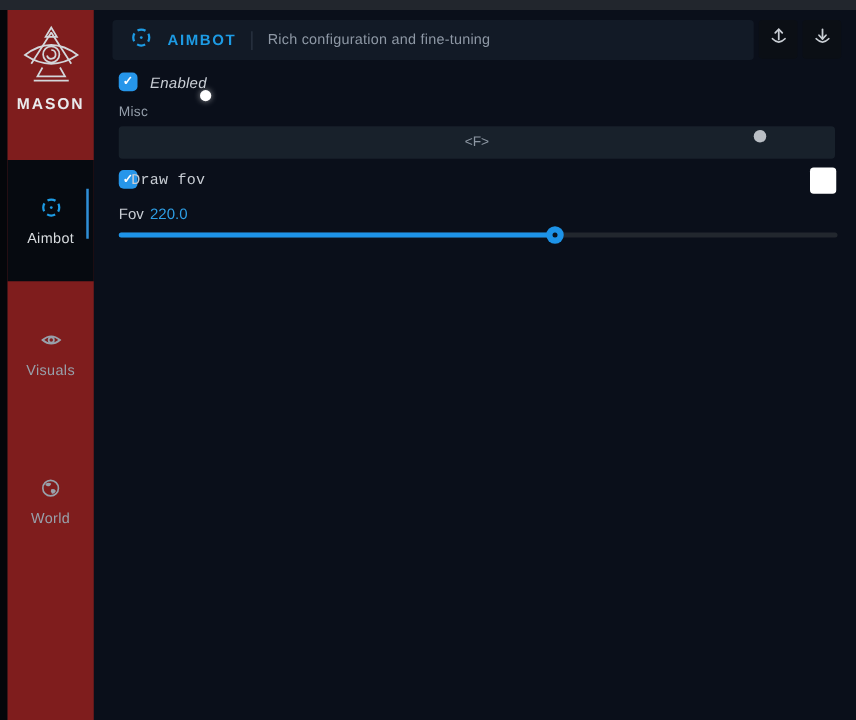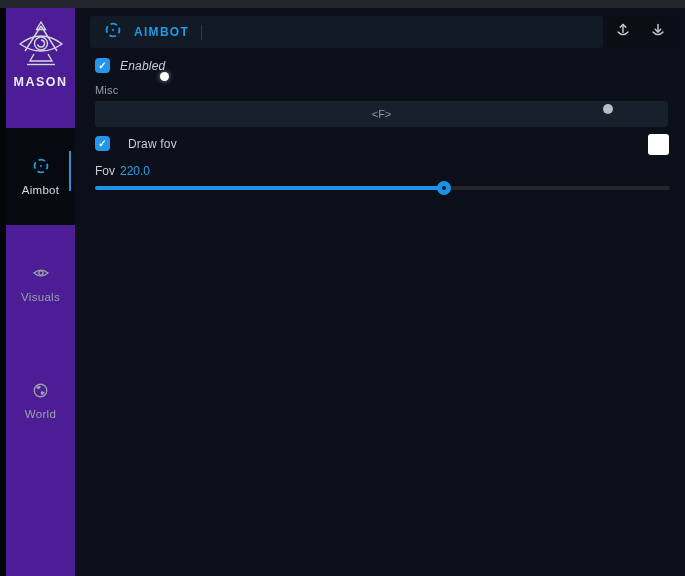--- a/index.html
+++ b/index.html
@@ -4,21 +4,21 @@
 <style>
   * { margin:0; padding:0; box-sizing:border-box; }
   body { font-family:"Liberation Sans", sans-serif; background:#000; }
   .window { position:relative; width:685px; height:576px; background:#0a0f1a; overflow:hidden; }
 
   
   .game-strip { position:absolute; top:0; left:0; width:685px; height:8px; background:#22262d; }
   .left-edge  { position:absolute; top:8px; left:0; width:6px; height:568px; background:#04060a; }
 
   
-  .sidebar { position:absolute; left:6px; top:8px; width:69px; height:568px; background:#4c1d95; }
+  .sidebar { position:absolute; left:6px; top:8px; width:69px; height:568px; background:#7f1d1d; }
   .logo { position:absolute; top:12px; left:0; width:69px; text-align:center; }
   .logo-label { display:block; margin-top:3px; font-size:12.5px; font-weight:bold; color:#e9ebed; letter-spacing:1.5px; }
   .nav-item { position:absolute; left:0; width:69px; display:flex; flex-direction:column; align-items:center; justify-content:center; gap:7px; color:#98a1ab; font-size:11.5px; cursor:pointer; }
   .nav-item .nav-label { letter-spacing:.3px; }
   .nav-item.active { background:#060a10; color:#d8dcdf; }
   .nav-aimbot  { top:120px; height:97px; }
   .nav-visuals { top:245px; height:60px; }
   .nav-world   { top:363px; height:60px; }
   .nav-misc    { top:481px; height:60px; }
   .active-bar { position:absolute; right:4px; top:23px; width:2px; height:40px; background:#2f8fd6; }
@@ -32,21 +32,21 @@
   .icon-btn.upload { left:607px; }
   .icon-btn.download { left:642px; }
 
   
   .checkbox { position:absolute; width:15px; height:15px; border-radius:4px; background:#2696ea; cursor:pointer; }
   .checkbox::after { content:"✓"; position:absolute; left:0; top:0; width:15px; height:15px; color:#fff; font-size:10px; line-height:15px; text-align:center; font-weight:bold; }
   .cb-enabled { left:95px; top:58px; }
   .cb-drawfov { left:95px; top:136px; }
   .ctl-label { position:absolute; font-size:12px; color:#c9ced5; letter-spacing:.2px; }
   .lbl-enabled { left:120px; top:59px;font-style:italic; }
-  .lbl-drawfov { left:128px; top:137px; }
+  .lbl-drawfov { left:105px; top:137px;font-family:Liberation Mono, monospace; }
   .lbl-bind { left:95px; top:84px; font-size:11px; color:#939da9; }
   .bind-input { position:absolute; left:95px; top:101px; width:573px; height:26px; background:#18212b; border-radius:3px; text-align:center; line-height:26px; font-size:11px; color:#8d97a3; cursor:pointer; }
   .particle-dot { position:absolute; left:603px; top:104px; width:10px; height:10px; border-radius:50%; background:#b9bec4; }
   .cursor-dot { position:absolute; left:160px; top:72px; width:9px; height:9px; border-radius:50%; background:#ffffff; box-shadow:0 0 5px rgba(255,255,255,.55); }
   .color-swatch { position:absolute; left:648px; top:134px; width:21px; height:21px; border-radius:3px; cursor:pointer; }
   .fov-row { position:absolute; left:95px; top:164px; font-size:12px; color:#c9ced5; }
   .fov-value { color:#2e9fe6; margin-left:5px; }
   .slider { position:absolute; left:95px; top:186px; width:575px; height:4px; background:#22272e; border-radius:2px; cursor:pointer; }
   .slider-fill { position:relative; height:4px; background:#1d93e8; border-radius:2px; }
   .slider-handle { position:absolute; right:-7px; top:-5px; width:14px; height:14px; border-radius:50%; background:#1d93e8; cursor:grab; }
@@ -111,20 +111,21 @@
 
   <div class="header-bar">
     <span>
       <svg width="18" height="18" viewBox="0 0 18 18" fill="none" stroke="#1d9be4" stroke-width="1.8">
         <circle cx="9" cy="9" r="6.4" stroke-dasharray="6.7 3.35" stroke-dashoffset="3.3"></circle>
         <circle cx="9" cy="9" r="1.1" fill="#1d9be4" stroke="none"></circle>
       </svg>
     </span>
     <span class="header-title">AIMBOT</span>
     <span class="header-divider"></span>
+    <span class="header-subtitle">Rich configuration and fine-tuning</span>
   </div>
 
   <div class="icon-btn upload">
     <span>
       <svg width="16" height="16" viewBox="0 0 16 16" fill="none" stroke="#c9ced4" stroke-width="1.4" stroke-linecap="round">
         <path d="M8 10.5 V3"></path>
           <path d="M5.2 5.3 L8 2.4 L10.8 5.3"></path>
           <path d="M3 10 Q8 15.2 13 10"></path>
       </svg>
     </span>

